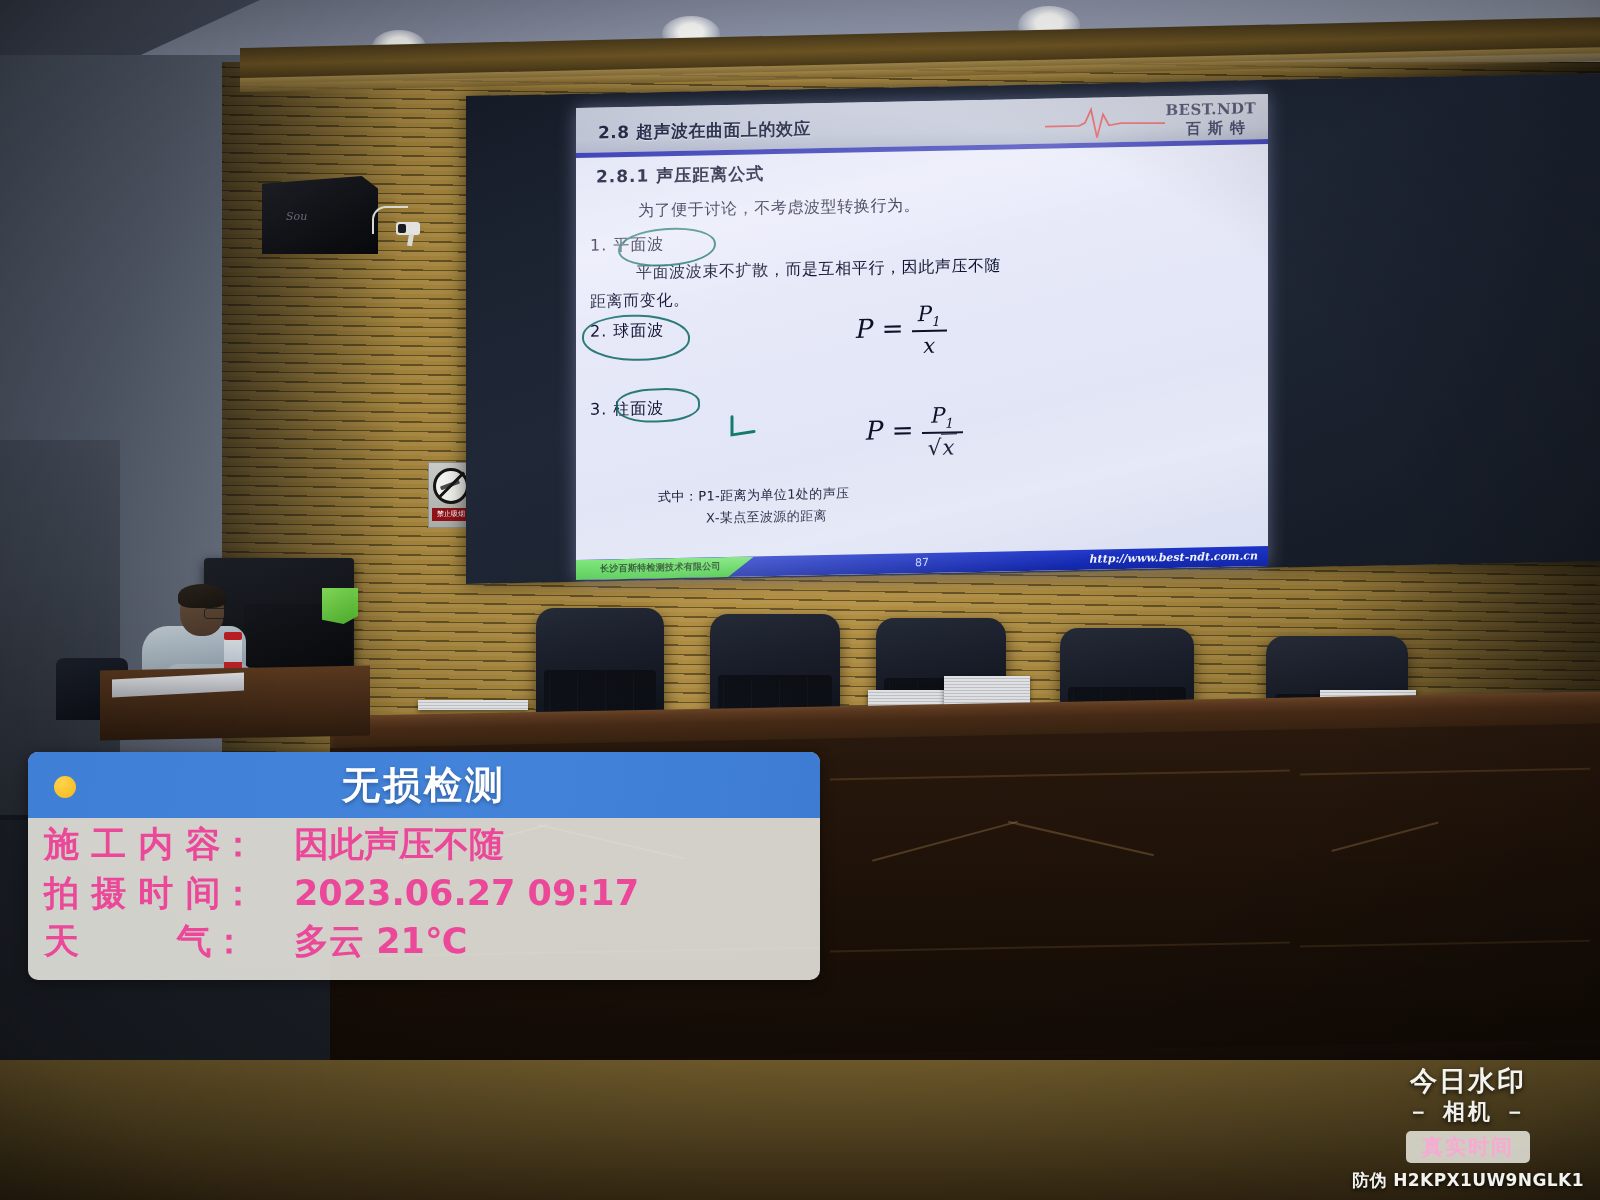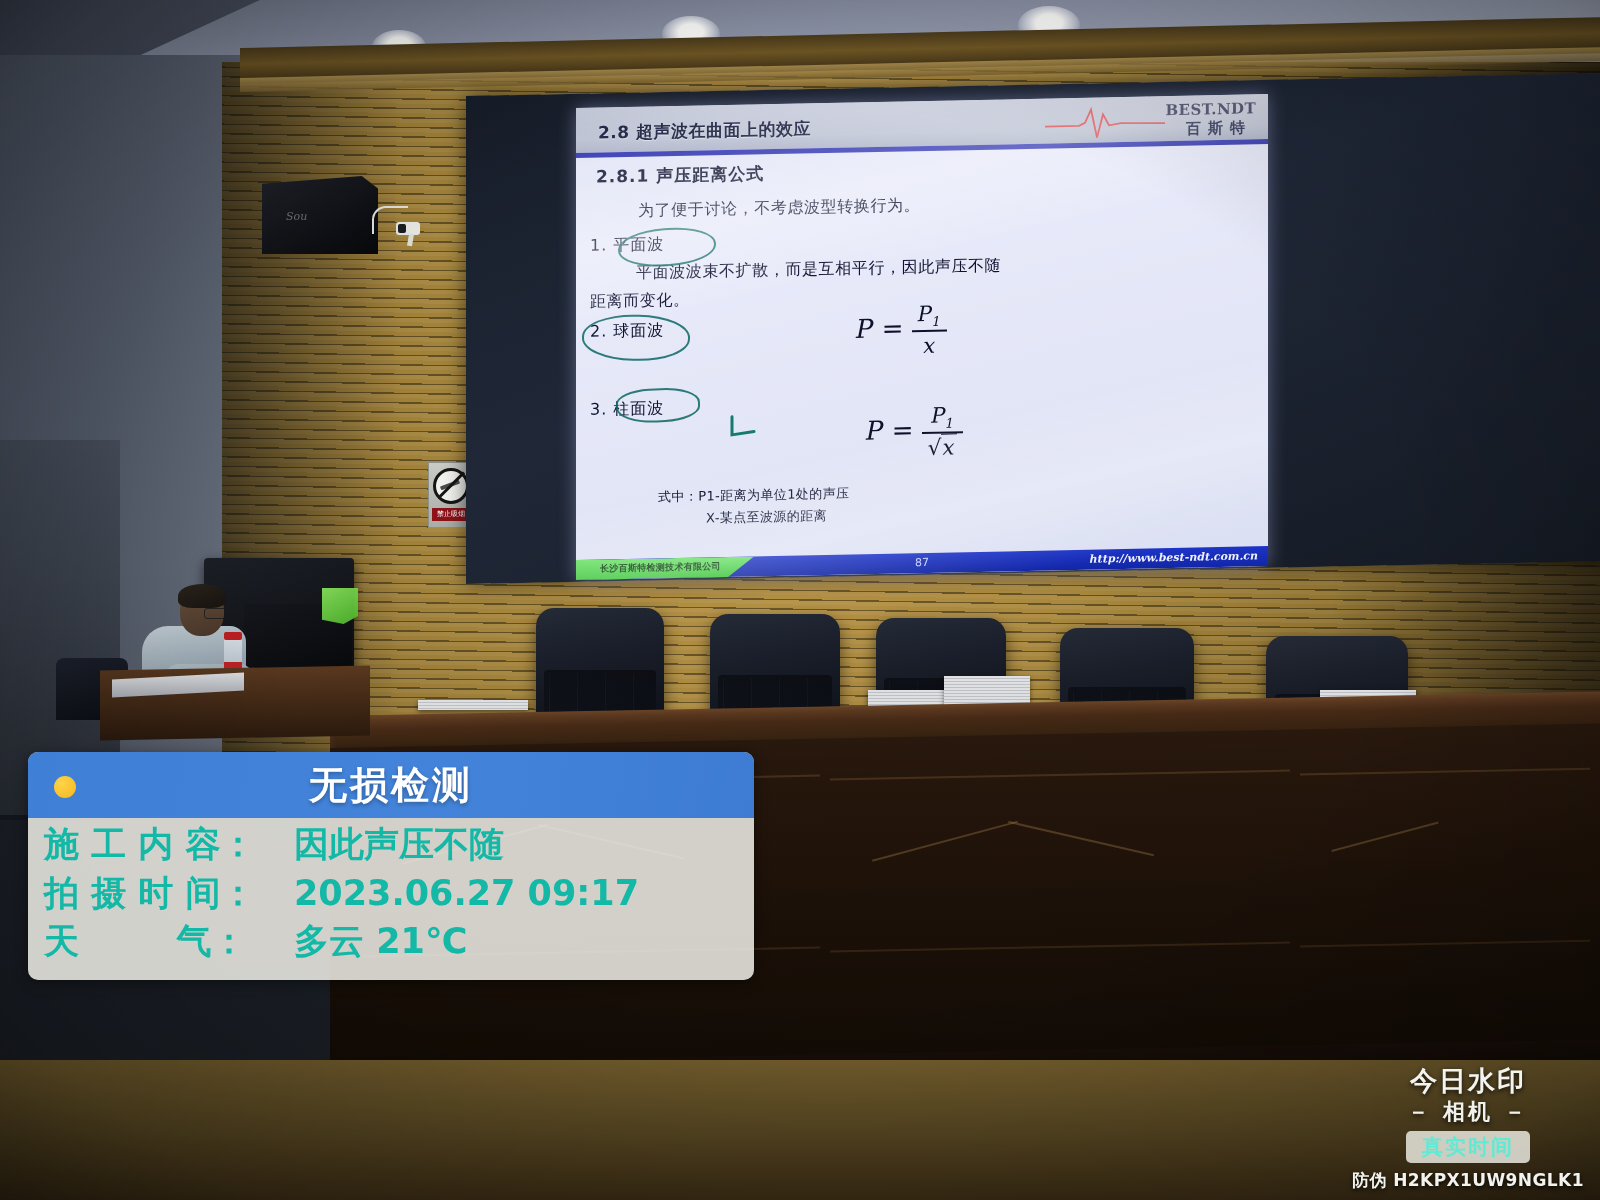--- a/index.html
+++ b/index.html
@@ -327,21 +327,21 @@
     position:absolute;inset:0;pointer-events:none;
     background:radial-gradient(ellipse at 52% 46%,rgba(0,0,0,0) 48%,rgba(0,0,0,.30) 86%,rgba(0,0,0,.52) 100%);
   }
   .dark-overlay{
     position:absolute;left:0;top:560px;width:1600px;height:640px;pointer-events:none;
     background:linear-gradient(180deg,rgba(0,0,0,0),rgba(0,0,0,.22));
   }
 
   
   .wm{
-    position:absolute;left:28px;top:752px;width:726px;
+    position:absolute;left:28px;top:752px;width:792px;
     border-radius:10px;overflow:hidden;
     box-shadow:0 3px 14px rgba(0,0,0,.45);
     background:rgba(236,234,228,.88);
   }
   .wm-head{
     position:relative;height:66px;
     background:linear-gradient(100deg,#3f7fd6 0%,#4384da 55%,#3d7cd2 100%);
     display:flex;align-items:center;justify-content:center;
   }
   .wm-dot{
@@ -351,21 +351,21 @@
   .wm-title{
     font-family:"DejaVu Sans","Liberation Sans",sans-serif;
     font-size:38px;font-weight:700;color:#ffffff;letter-spacing:3px;
     text-shadow:0 2px 4px rgba(0,0,0,.30);
   }
   .wm-rows{padding:2px 0 12px 0;}
   .wm-row{
     display:flex;align-items:flex-start;
     padding:1px 14px 1px 16px;
     font-family:"DejaVu Sans","Liberation Sans",sans-serif;
-    font-size:35px;font-weight:700;color:#14b8a6;line-height:1.33;
+    font-size:35px;font-weight:700;color:#ec4899;line-height:1.33;
   }
   .wm-key{
     flex:0 0 250px;white-space:pre;letter-spacing:0px;
   }
   .wm-val{flex:1 1 auto;word-break:break-all;}
 
   
   .brand{
     position:absolute;right:14px;bottom:8px;width:236px;text-align:center;
     font-family:"DejaVu Sans","Liberation Sans",sans-serif;
@@ -374,21 +374,21 @@
   .brand-l1{
     font-size:27px;font-weight:700;color:#f3f3ef;letter-spacing:2px;
     text-shadow:0 2px 5px rgba(0,0,0,.8);
   }
   .brand-l2{
     font-size:22px;font-weight:700;color:#f0f0ec;letter-spacing:3px;margin-top:-2px;
     text-shadow:0 2px 5px rgba(0,0,0,.8);
   }
   .brand-badge{
     display:inline-block;margin-top:4px;padding:2px 16px;border-radius:5px;
-    background:rgba(228,226,216,.88);color:#5eead4;
+    background:rgba(228,226,216,.88);color:#f9a8d4;
     font-size:21px;font-weight:700;letter-spacing:2px;
   }
   .brand-code{
     margin-top:6px;font-size:17px;font-weight:700;color:#f2f2ee;letter-spacing:.4px;
     text-shadow:0 2px 4px rgba(0,0,0,.85);
   }
 </style>
 </head>
 <body>
 

